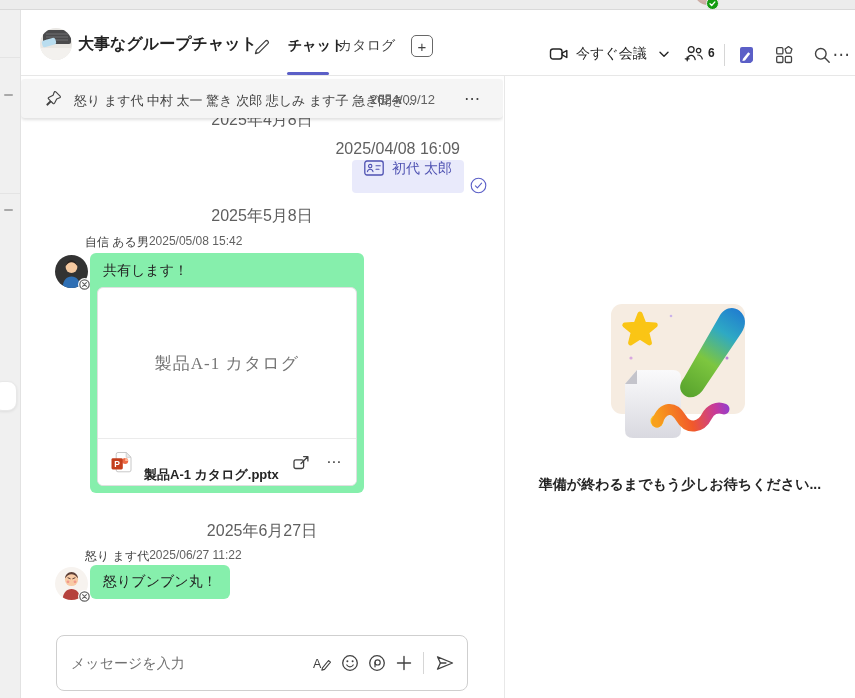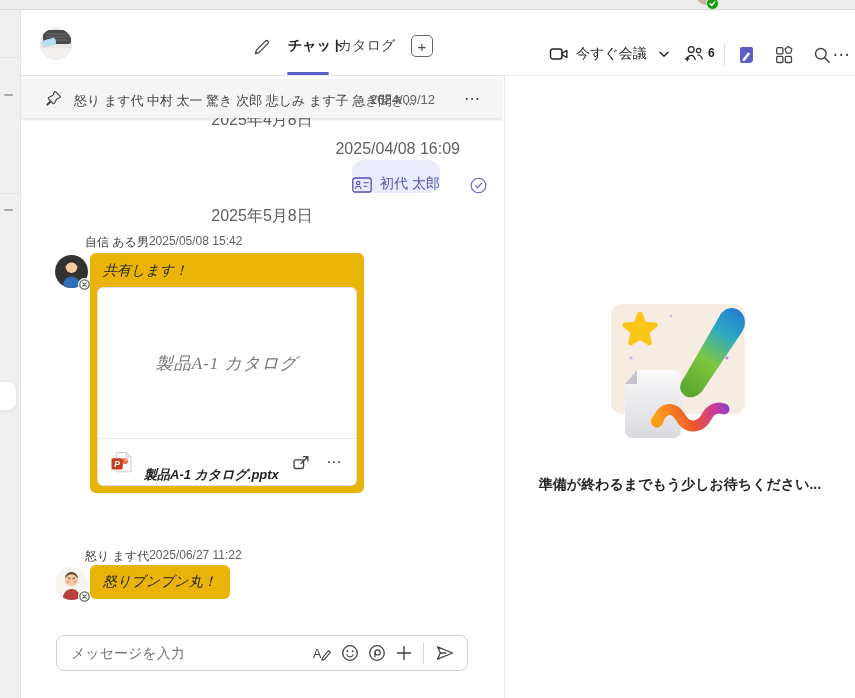--- a/index.html
+++ b/index.html
@@ -55,47 +55,47 @@
     background:#f5f5f5; border-radius:4px; box-shadow:0 2px 3px rgba(0,0,0,.12); cursor:pointer; }
   .pin-icon { position:absolute; left:24px; top:11px; }
   .pinned-sender { position:absolute; left:53px; top:13px; font-size:13px; color:#424242; }
   .pinned-preview { position:absolute; left:126px; top:13px; font-size:13px; color:#424242; white-space:nowrap; }
   .pinned-date { position:absolute; left:349px; top:13px; font-size:13px; color:#616161; }
   .pinned-more { position:absolute; left:438px; top:8px; width:26px; height:22px;
     font-size:16px; color:#424242; display:flex; align-items:center; justify-content:center; }
 
   .date-sep { position:absolute; left:0; width:100%; text-align:center; font-size:16px; color:#5f5f5f; z-index:1; }
   .msg-time-right { position:absolute; right:43px; top:64px; font-size:16px; color:#616161; }
-  .contact-chip { position:absolute; left:331px; top:84px; height:33px; padding:0 0;
-    background:#e9eafb; border-radius:12px; display:flex; align-items:flex-end; gap:8px; cursor:pointer; }
+  .contact-chip { position:absolute; left:331px; top:84px; height:33px; padding:0 12px;
+    background:#e9eafb; border-radius:4px; display:flex; align-items:flex-start; gap:8px; cursor:pointer; }
   .contact-chip span { font-size:14px; color:#4f52b2; }
   .read-receipt { position:absolute; left:449px; top:101px; width:17px; height:17px; }
 
   .sender-row { position:absolute; left:64px; display:flex; font-size:12px; }
   .sender-name { color:#424242; }
   .sender-time { color:#616161; }
   .msg-avatar { position:absolute; left:34px; width:33px; height:33px; }
   .presence-badge { position:absolute; right:-3px; bottom:-3px; width:13px; height:13px;
     background:#fff; border-radius:50%; }
-  .bubble { background:#eab308; border-radius:6px; font-size:14px; color:#242424;font-style:italic; }
+  .bubble { background:#86efac; border-radius:6px; font-size:14px; color:#242424; }
   .bubble-share { position:absolute; left:69px; top:177px; width:274px; padding:7px; }
   .bubble-share .msg-text { padding:2px 6px 7px; }
   .bubble-plain { position:absolute; left:69px; top:489px; padding:8px 13px; }
 
   .file-card { width:260px; background:#fff; border:1px solid #e0e0e0; border-radius:6px; overflow:hidden; cursor:pointer; }
   .file-preview { height:151px; display:flex; align-items:center; justify-content:center;
     border-bottom:1px solid #ebebeb; }
   .file-preview span { font-family:"Liberation Serif","DejaVu Serif",serif; font-size:17px; color:#767676; letter-spacing:1px; }
   .file-footer { height:46px; display:flex; align-items:center; padding:0 12px; background:#fff; }
   .file-name { font-size:13px; font-weight:700; margin-left:10px; white-space:nowrap;margin-top:25px; }
   .file-share-btn { margin-left:13px; display:flex; }
   .file-more { margin-left:14px; font-size:15px; color:#424242; width:20px; text-align:center; }
 
   
-  .composer { position:absolute; left:35px; top:559px; width:412px; height:36px;
+  .composer { position:absolute; left:35px; top:559px; width:412px; height:56px;
     border:1px solid #cfcfcf; border-radius:8px; background:#fff;
     display:flex; align-items:center; padding:0 10px 0 14px; }
   .composer input { flex:1; border:none; outline:none; font-size:14px;
     font-family:"Liberation Sans","DejaVu Sans",sans-serif; color:#242424; background:transparent; min-width:40px; }
   .composer input::placeholder { color:#707070; }
   .composer-icons { display:flex; align-items:center; }
   .c-btn { width:27px; height:26px; display:flex; align-items:center; justify-content:center; cursor:pointer; }
   .c-divider { width:1px; height:22px; background:#d6d6d6; margin:0 6px; }
 
   
@@ -140,20 +140,21 @@
           </defs>
         <g clip-path="url(#gav)">
           <rect width="32" height="32" fill="#e9e7e3"></rect>
           <rect x="3" y="2" width="28" height="14" rx="2" fill="#4a4a4c"></rect>
           <path d="M6 6h22M6 9h22M6 12h22" stroke="#6e6e71" stroke-width="1"></path>
           <rect x="2" y="11" width="14" height="7" rx="2.5" fill="#b9ddef" transform="rotate(-16 9 14.5)"></rect>
           <rect x="0" y="20" width="32" height="12" fill="#f3f1ee"></rect>
         </g>
       </svg>
     </div>
+    <div class="chat-title">大事なグループチャット</div>
     <div class="edit-btn icon-btn">
       <svg width="18" height="18" viewBox="0 0 18 18">
           <path d="M12.6 2.9a1.8 1.8 0 0 1 2.5 2.5l-9.2 9.2-3.4.9.9-3.4z" fill="none" stroke="#424242" stroke-width="1.3" stroke-linejoin="round"></path>
         </svg>
     </div>
     <div class="tab tab-chat">チャット</div>
     <div class="tab-underline"></div>
     <div class="tab tab-shared">カタログ</div>
     <div class="add-tab-btn">+</div>
 
@@ -294,20 +295,21 @@
             <svg width="18" height="18" viewBox="0 0 18 18">
               <rect x="2" y="6.8" width="9.6" height="8.7" rx="1.8" fill="none" stroke="#424242" stroke-width="1.3"></rect>
               <path d="M9 10.5l6.3-6.3M11.6 3.6h4.3v4.3" fill="none" stroke="#424242" stroke-width="1.3" stroke-linecap="round" stroke-linejoin="round"></path>
             </svg>
           </span>
           <span class="file-more">⋯</span>
         </div>
       </div>
     </div>
 
+    <div class="date-sep" style="top:445px">2025年6月27日</div>
 
     <div class="sender-row" style="top:472px">
       <span class="sender-name">怒り ます代</span>
       <span class="sender-time">2025/06/27 11:22</span>
     </div>
     <div class="msg-avatar" style="top:491px">
       <svg width="33" height="33" viewBox="0 0 33 33">
         <defs>
             <clipPath id="av2">
               <circle cx="16.5" cy="16.5" r="16.5"></circle>

